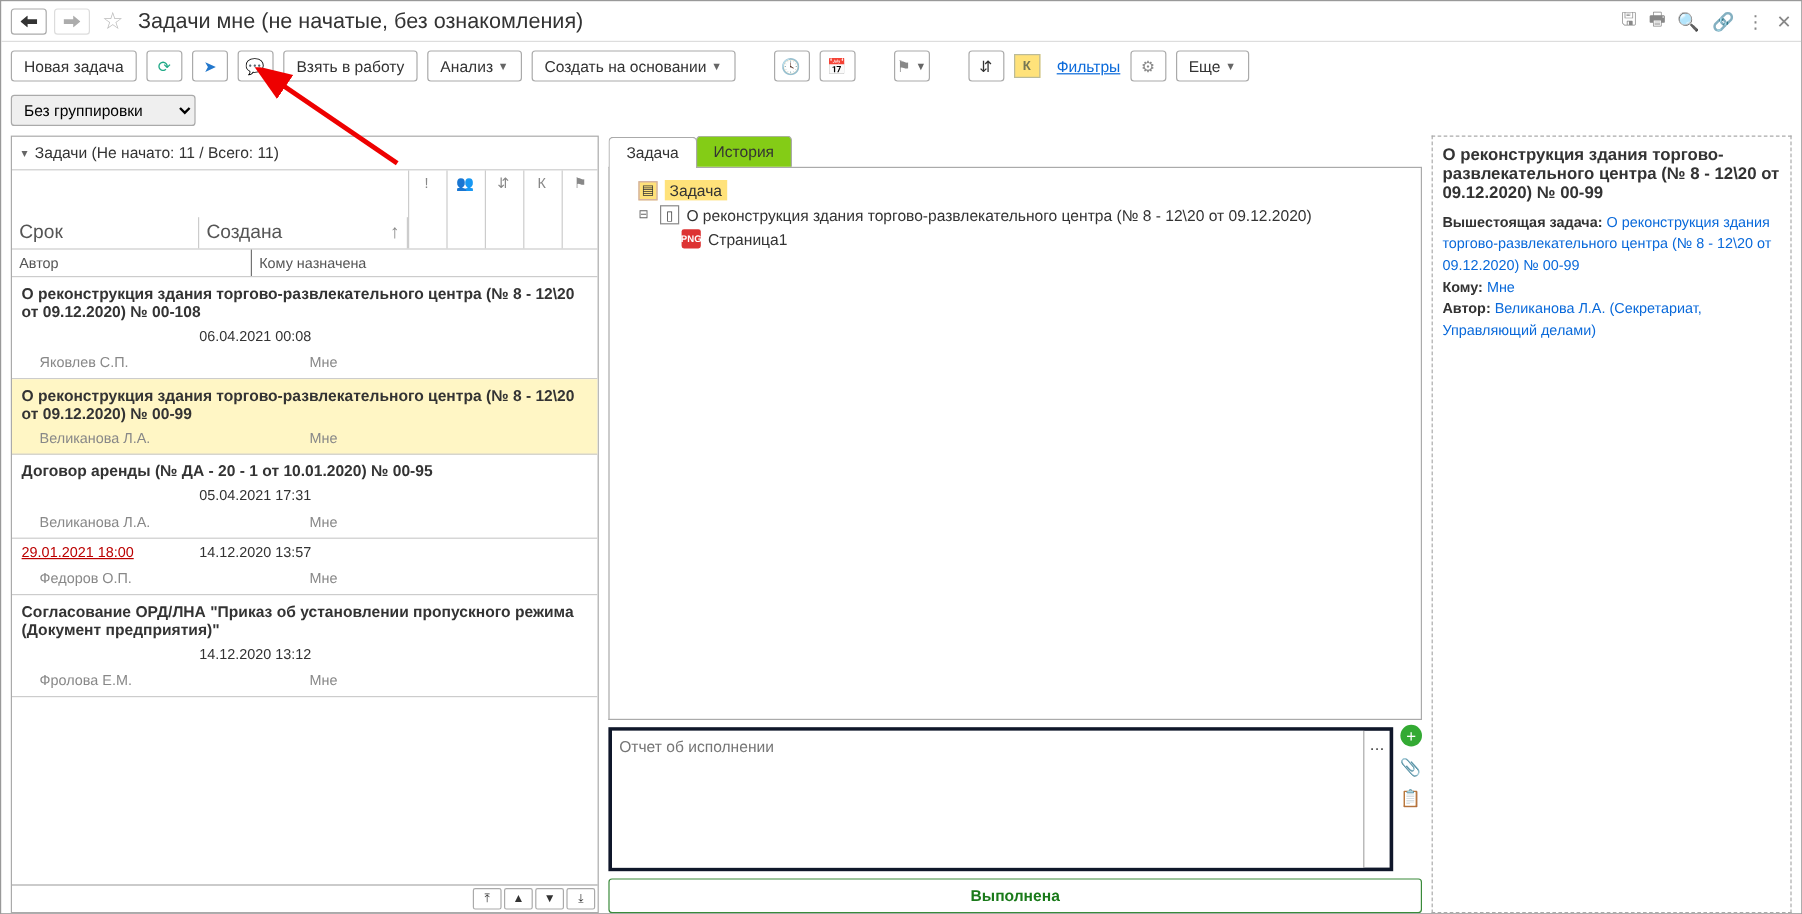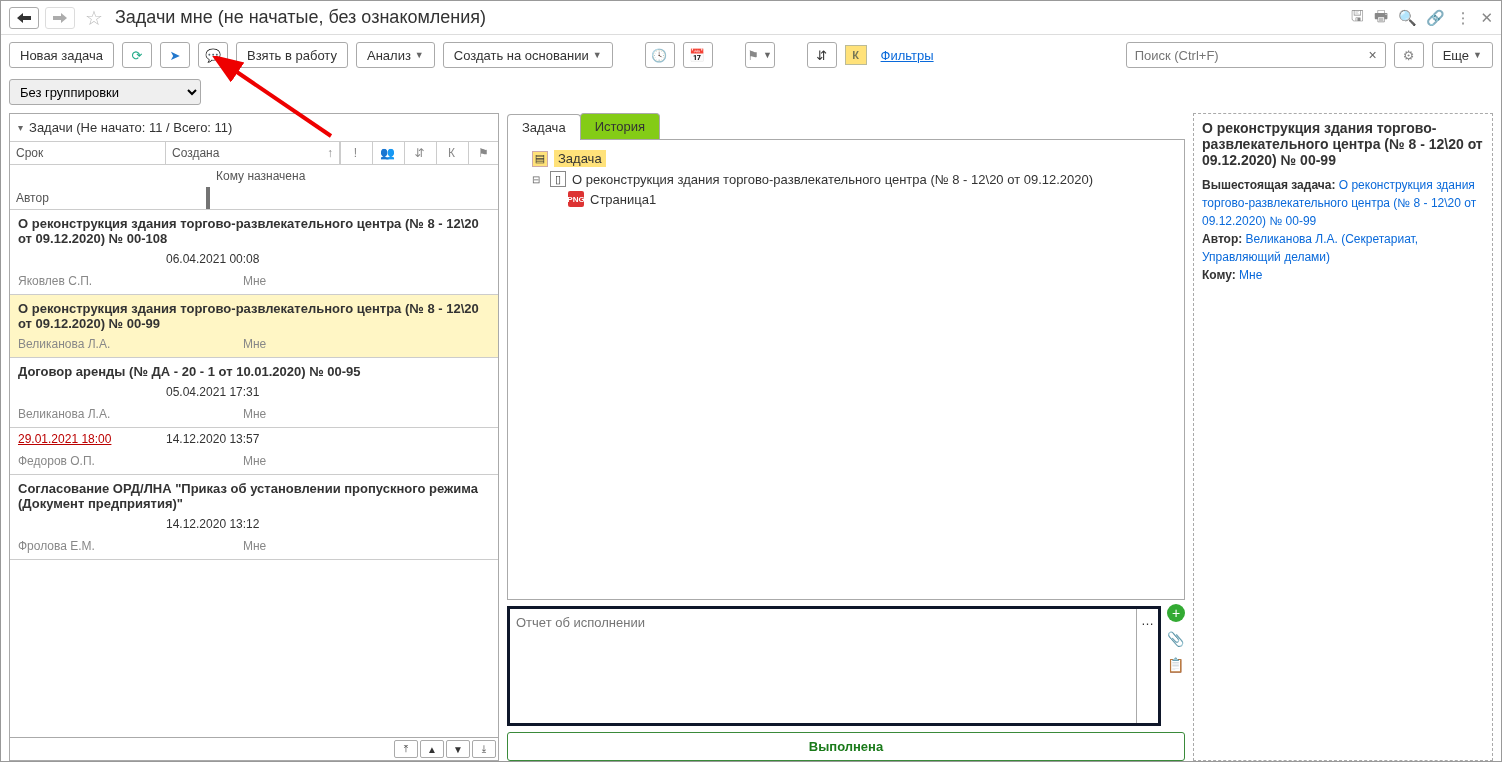--- a/index.html
+++ b/index.html
@@ -20,47 +20,47 @@
 .btn.icon-only { width: 30px; justify-content: center; padding: 0; }
 .btn .caret { font-size: 9px; color: #666; }
 .toolbar .link { color: #0969da; text-decoration: underline; cursor: pointer; margin-left: 6px; }
 .toolbar .spacer { flex: 0 0 16px; }
 .search-box { margin-left: auto; border: 1px solid #aaa; border-radius: 3px; display: flex; align-items: center; height: 26px; width: 260px; }
 .search-box input { border: none; outline: none; flex: 1; padding: 0 8px; font-size: 13px; color: #666; }
 .search-box .clear { padding: 0 8px; color: #666; cursor: pointer; font-size: 14px; }
 
 
 .grouping { padding: 4px 8px 8px; }
-.grouping select { border: 1px solid #aaa; border-radius: 3px; padding: 3px 6px; font-size: 13px; width: 192px; height: 26px; }
+.grouping select { border: 1px solid #aaa; border-radius: 3px; padding: 3px 6px; font-size: 13px; width: 154px; height: 26px; }
 
 
 .main { display: flex; height: calc(100% - 34px - 40px - 38px); }
 .col-left { width: 490px; border: 1px solid #aaa; margin-left: 8px; display: flex; flex-direction: column; }
 .col-mid { flex: 1; margin: 0 8px; display: flex; flex-direction: column; }
 .col-right { width: 300px; border: 1px solid #aaa; margin-right: 8px; border-style: dashed; padding: 6px 8px; overflow: hidden; }
 
 
 .list-title { padding: 6px 8px; border-bottom: 1px solid #ccc; display:flex; align-items:center; gap:6px;}
 .list-header { display: flex; border-bottom: 1px solid #ccc; }
-.list-header .lh { padding: 4px 6px; border-right: 1px solid #ccc; font-size: 12px; color: #555; }
+.list-header .lh { padding: 4px 6px; border-right: 1px solid #ccc; font-size: 16px; color: #555; margin-top: 39px; }
 .lh-srok { width: 156px; }
 .lh-sozdana { flex: 1; display: flex; align-items: center; justify-content: space-between; }
 .lh-icons { display: flex; gap: 2px; }
 .lh-icons .mini { width: 30px; text-align: center; color: #888; font-size: 12px; border-left: 1px solid #ccc; padding: 4px 0; }
 .list-row2 { display: flex; border-bottom: 1px solid #ccc; font-size: 12px; color: #555; }
-.list-row2 .c1 { width: 200px; padding: 4px 6px; border-right: 4px solid #737373; margin-top: 22px; }
+.list-row2 .c1 { width: 200px; padding: 4px 6px; border-right: 1px solid #737373; }
 .list-row2 .c2 { flex: 1; padding: 4px 6px; }
 .list-body { flex: 1; overflow-y: auto; overflow-x: hidden; }
 .task { border-bottom: 1px solid #ccc; }
 .task .t-title { padding: 6px 8px 2px; font-weight: bold; font-size: 13px; }
 .task .t-dates { display: flex; padding: 4px 8px; font-size: 12px; }
 .task .t-dates .dsrok { width: 148px; text-decoration: underline; }
 .task .t-dates .dsoz { }
 .task .t-who { display: flex; padding: 4px 8px 6px; font-size: 12px; color: #888; }
-.task .t-who .w1 { width: 225px; }
+.task .t-who .w1 { width: 225px; margin-left: 15px; }
 .task.selected { background: #fff6c5; }
 .task.selected .dsrok { background: #ffd966; display:inline-block; min-width: 148px; }
 .task .dsrok.overdue { color: #b00; }
 .list-nav { border-top: 1px solid #aaa; display: flex; justify-content: flex-end; padding: 2px; gap: 2px; }
 .list-nav .navbtn { border: 1px solid #aaa; width: 24px; height: 18px; display:flex; align-items:center; justify-content:center; font-size:10px; cursor:pointer; border-radius:2px;}
 
 
 .tabs { display: flex; border-bottom: 1px solid #aaa; }
 .tab { border: 1px solid #aaa; border-bottom: none; padding: 5px 14px; font-size: 13px; margin-right: -1px; cursor: pointer; border-radius: 4px 4px 0 0; }
 .tab.active { background: #fff; position: relative; top: 1px; }
@@ -160,24 +160,20 @@
   <div class="btn icon-only">
       <span class="icon-flag">⚑</span>
       <span class="caret">▼</span>
     </div>
   <div class="spacer"></div>
   <div class="btn icon-only">
       <span>⇵</span>
     </div>
   <div class="icon-tree-k">К</div>
   <a class="link">Фильтры</a>
-  <div class="search-box">
-    <input type="text" placeholder="Поиск (Ctrl+F)" style="">
-    <span class="clear">×</span>
-  </div>
   <div class="btn icon-only">
       <span class="icon-settings">⚙</span>
     </div>
   <div class="btn">
       <span>Еще</span>
       <span class="caret">▼</span>
     </div>
 </div>
 
 <div class="grouping">
@@ -302,22 +298,22 @@
         <div class="sicon">📋</div>
       </div>
     </div>
     <div class="done-btn">Выполнена</div>
   </div>
 
   <div class="col-right">
     <div class="r-title">О реконструкция здания торгово-развлекательного центра (№ 8 - 12\20 от 09.12.2020) № 00-99</div>
     <div class="meta">
       <div><b>Вышестоящая задача:</b> <a href="#">О реконструкция здания торгово-развлекательного центра (№ 8 - 12\20 от 09.12.2020) № 00-99</a></div>
+      <div><b>Кому:</b> <a href="#">Мне</a></div>
       <div><b>Автор:</b> <a href="#">Великанова Л.А. (Секретариат, Управляющий делами)</a></div>
-      <div><b>Кому:</b> <a href="#">Мне</a></div>
     </div>
   </div>
 </div>
 
 <svg class="red-arrow" width="140" height="90">
   <defs>
       <marker id="ah" markerWidth="10" markerHeight="10" refX="2" refY="3" orient="auto">
         <path d="M0,0 L0,6 L8,3 z" fill="#e00"></path>
       </marker>
     </defs>

